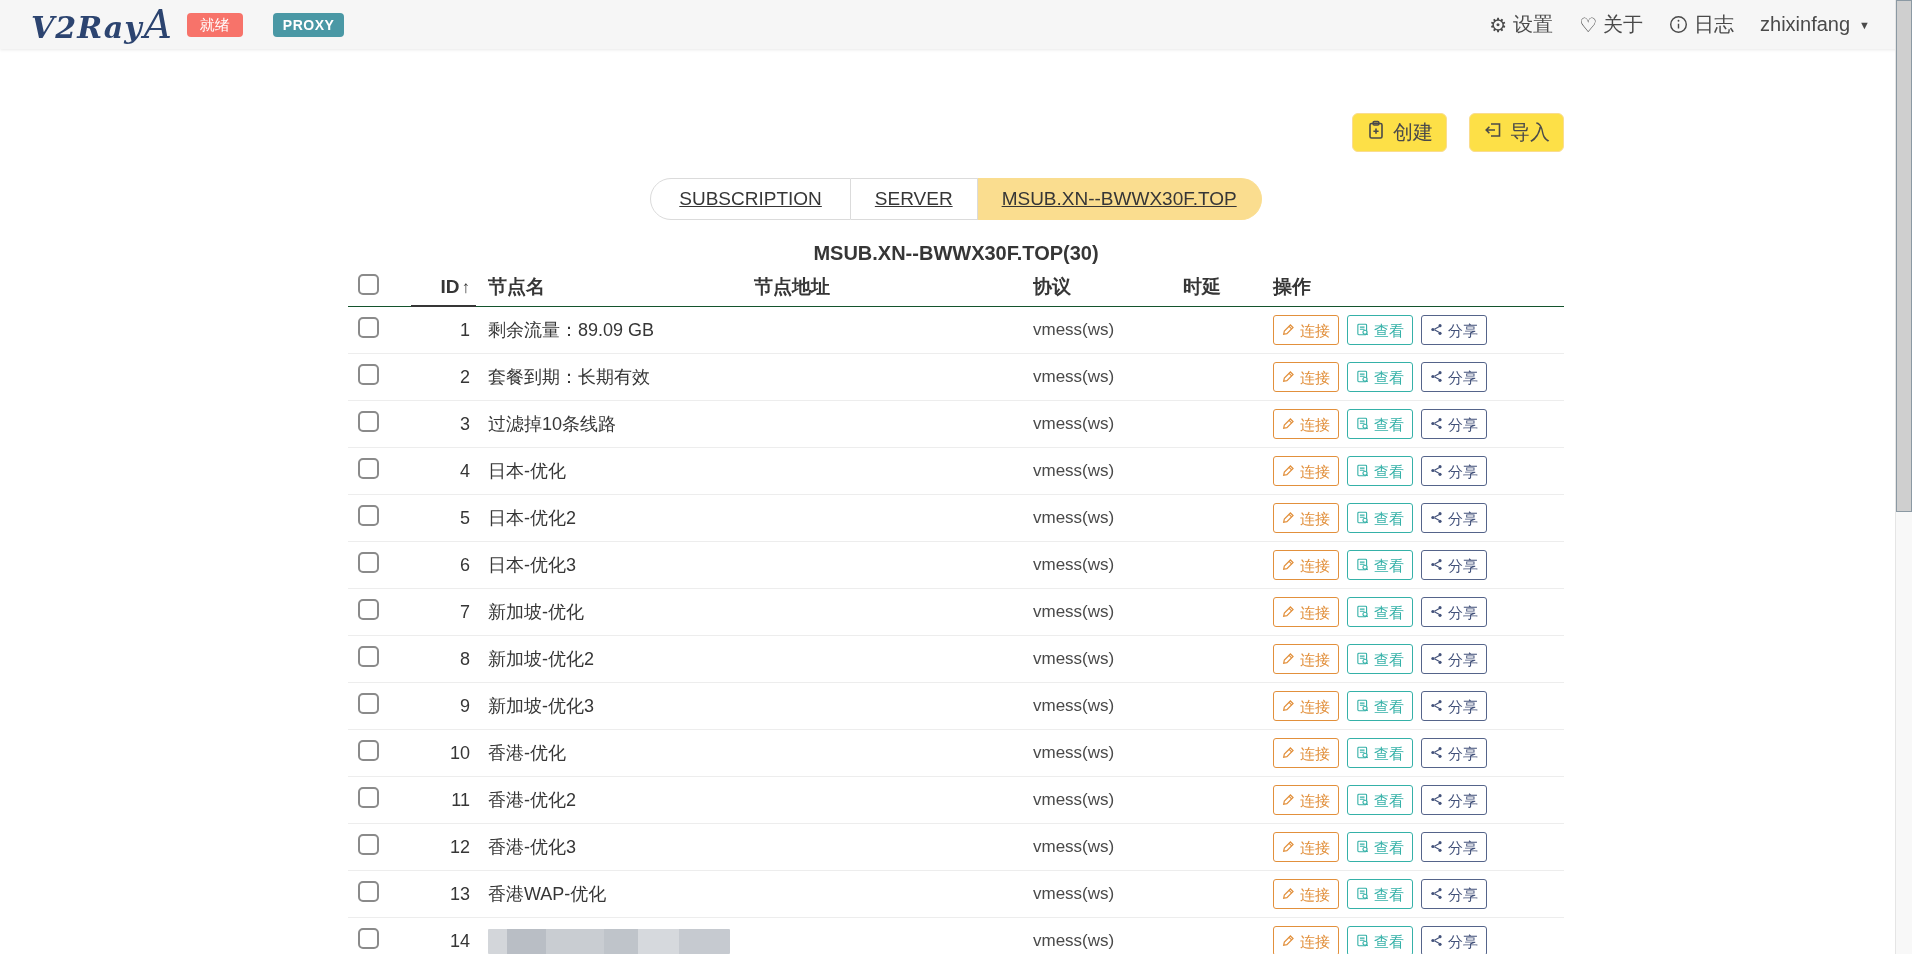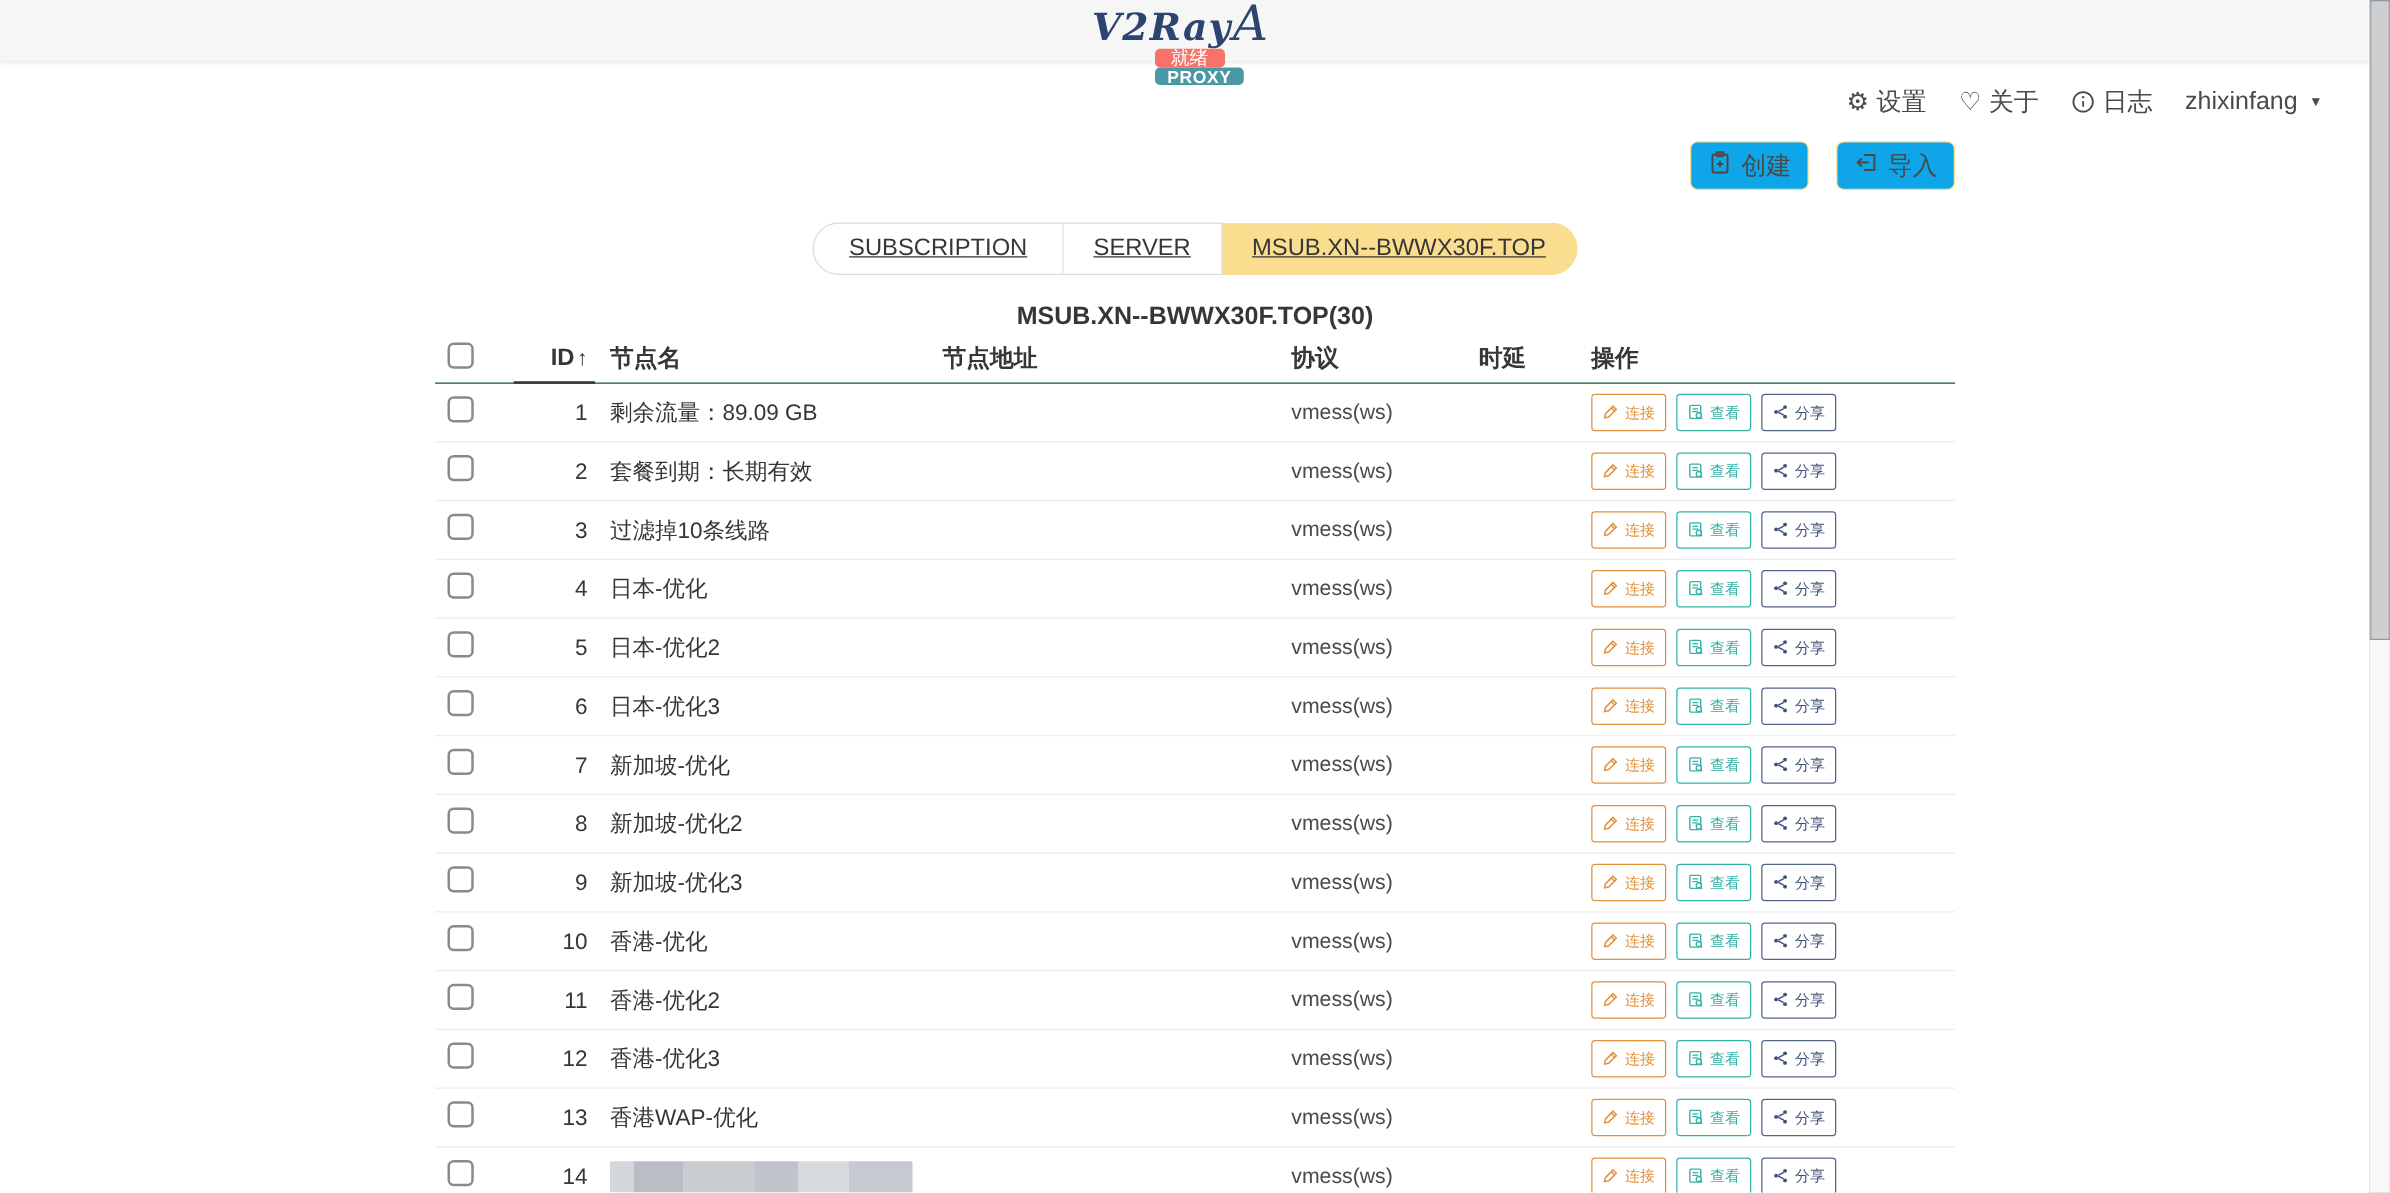--- a/index.html
+++ b/index.html
@@ -2,39 +2,39 @@
 <html><head>
 <meta charset="utf-8">
 <style>
   * { margin:0; padding:0; box-sizing:border-box; }
   html,body { width:1912px; height:954px; overflow:hidden; background:#fff;
     font-family:"Liberation Sans","DejaVu Sans",sans-serif; color:#363636; }
 
   
   .navbar { position:relative; height:49px; background:#f6f6f6;
     box-shadow:0 1px 3px rgba(0,0,0,.09); display:flex; align-items:center;
-    padding:0 54px 0 31px; z-index:5;flex-direction:column; }
+    padding:0 42px 0 31px; z-index:5; }
   .logo { font-family:"DejaVu Serif",serif; font-style:italic; font-weight:bold;
     font-size:30px; color:#2c4470; letter-spacing:1px; cursor:pointer; line-height:1; }
   .logo .logo-a { font-size:39px; font-weight:normal; margin-left:1px; }
   .badge { display:inline-flex; align-items:center; justify-content:center;
     height:24px; border-radius:4px; color:#fff; line-height:1; }
   .badge.status { background:#f7736a; font-size:15px; padding:0 13px; margin-left:14px; }
   .badge.proxy  { background:#4a98a5; font-size:14px; font-weight:bold; padding:0 10px; margin-left:30px; letter-spacing:.5px; cursor:pointer; }
   .nav-right { margin-left:auto; display:flex; align-items:center; gap:26px; }
   .nav-item { display:inline-flex; align-items:center; gap:6px; font-size:20px;
     color:#4a4a4a; cursor:pointer; text-decoration:none; }
   .nav-ico { font-size:20px; line-height:1; display:inline-flex; align-items:center; }
   .caret { font-size:11px; margin-left:3px; color:#4a4a4a; }
 
   
   .container { width:1216px; margin:0 auto; }
   .toolbar { margin-top:64px; display:flex; justify-content:flex-end; gap:22px; }
   .ybtn { display:inline-flex; align-items:center; gap:7px; height:39px; padding:0 13px;
-    background:#0ea5e9; border:1px solid #fadd8f; border-radius:6px; font-size:20px;
+    background:#fde047; border:1px solid #fadd8f; border-radius:6px; font-size:20px;
     color:#4a4a4a; cursor:pointer; font-family:inherit; }
   .ybtn svg { stroke:#4a4a4a; }
 
   
   .tabs { margin-top:26px; display:flex; justify-content:center;text-decoration:underline; }
   .tab { display:flex; align-items:center; justify-content:center; height:42px;
     background:#fff; border:1px solid #dbdbdb; border-left:none; font-size:19px;
     color:#363636; padding:0 24px; cursor:pointer; white-space:nowrap; }
   .tab.first { border-left:1px solid #dbdbdb; border-radius:21px 0 0 21px; padding:0 28px; }
   .tab.last  { border-radius:0 21px 21px 0; }
@@ -58,21 +58,21 @@
   .trow .cell.proto { font-size:17px; color:#4a4a4a; }
   .addr-blur { width:159px; height:24px; border-radius:1px;
     background:linear-gradient(90deg,#f1f1f1 0 20%,#e7e7e7 20% 58%,#eeeeee 58% 77%,#f2f2f2 77% 100%); }
   .name-blur { display:none; width:242px; height:25px; border-radius:1px;
     background:linear-gradient(90deg,#d3d6da 0 8%,#b9bec5 8% 24%,#c9cdd2 24% 48%,#bfc4ca 48% 62%,#d6d9dd 62% 79%,#c6cad0 79% 100%); }
   .redacted .name-blur { display:block; }
 
   .cell.actions { display:flex; gap:8px; }
   .abtn { display:inline-flex; align-items:center; justify-content:center; gap:5px;
     height:30px; padding:0 8px; background:#fff; border:1px solid; border-radius:3px;
-    font-size:12px; cursor:pointer; font-family:inherit; line-height:1; }
+    font-size:15px; cursor:pointer; font-family:inherit; line-height:1; }
   .abtn.connect { color:#e2903c; border-color:#e2903c; }
   .abtn.view    { color:#35b1a8; border-color:#35b1a8; }
   .abtn.share   { color:#42517a; border-color:#55648a; }
 
   
   .scrollbar { position:fixed; top:0; right:0; width:17px; height:954px;
     background:#f8f8f8; border-left:1px solid #e5e5e5; z-index:10; }
   .scrollbar .thumb { position:absolute; top:0; left:0; width:100%; height:512px;
     background:#cfcfcf; border:1px solid #8b99a3; cursor:pointer; }
 </style>

